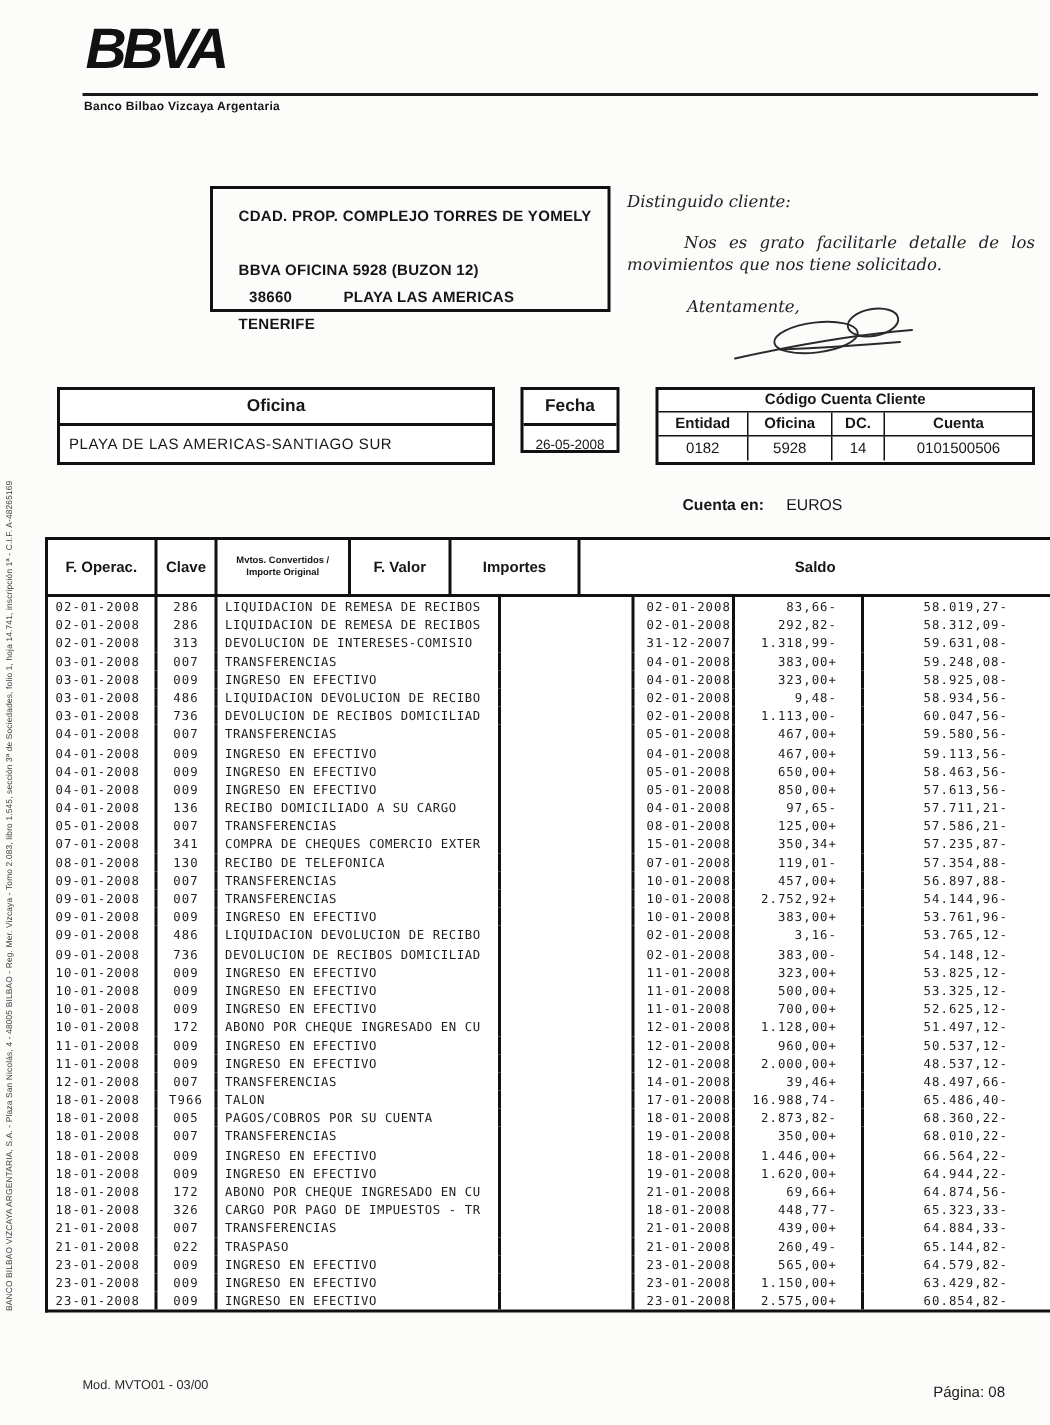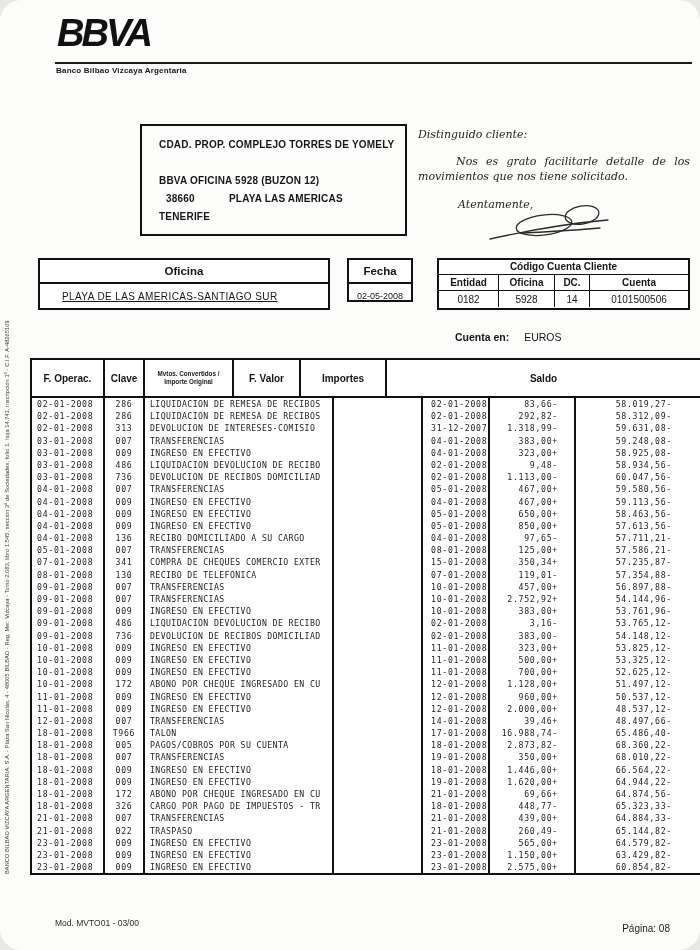--- a/index.html
+++ b/index.html
@@ -1,46 +1,46 @@
 <!DOCTYPE html>
 <html><head>
 <meta charset="utf-8">
 <style>
   html,body{margin:0;padding:0;background:#e8e8e6;}
   *{box-sizing:border-box;}
   .page{position:relative;width:700px;height:950px;background:#fcfcfa;color:#16161a;
-        font-family:"Liberation Sans",sans-serif;overflow:hidden;margin:0 auto;border-radius:21px;}
+        font-family:"Liberation Sans",sans-serif;overflow:hidden;margin:0 auto;}
 
   
   .logo{position:absolute;left:57px;top:12px;font-size:38px;font-weight:bold;font-style:italic;
         letter-spacing:-3px;color:#111;}
   .logo-rule{position:absolute;left:55px;top:62px;width:637px;height:2px;background:#1a1a1a;}
   .logo-sub{position:absolute;left:56px;top:66px;font-size:8px;font-weight:bold;letter-spacing:.2px;}
 
   
-  .addr-box{position:absolute;left:140px;top:124px;width:267px;height:112px;border:2px solid #111;
+  .addr-box{position:absolute;left:140px;top:124px;width:267px;height:84px;border:2px solid #111;
             font-weight:bold;font-size:10px;letter-spacing:.2px;text-align:right;}
   .addr-line1{position:absolute;left:17px;top:13px;}
   .addr-line2{position:absolute;left:17px;top:49px;}
   .addr-cp{position:absolute;left:24px;top:67px;}
   .addr-city{position:absolute;left:87px;top:67px;}
   .addr-prov{position:absolute;left:17px;top:85px;}
 
   
   .greet{position:absolute;left:418px;top:128px;width:272px;font-family:"DejaVu Serif",serif;
          font-style:italic;font-size:11px;line-height:1.35;color:#222;}
   .greet-body{margin-top:12px;text-indent:38px;text-align:justify;}
   .greet-close{margin-top:13px;margin-left:40px;}
   .signature{position:absolute;left:486px;top:203px;}
 
   
   .office-box{position:absolute;left:38px;top:258px;width:292px;height:52px;border:2px solid #111;background:#fff;}
   .box-head{height:24px;border-bottom:2px solid #111;display:flex;align-items:center;justify-content:center;
             font-weight:bold;font-size:11.5px;}
-  .office-val{height:24px;display:flex;align-items:center;padding-left:22px;font-size:10px;letter-spacing:.4px;text-decoration:underline;}
+  .office-val{height:24px;display:flex;align-items:center;padding-left:6px;font-size:10px;letter-spacing:.4px;}
   .date-box{position:absolute;left:347px;top:258px;width:66px;height:44px;border:2px solid #111;background:#fff;}
   .date-val{height:24px;display:flex;align-items:center;justify-content:center;font-size:9px;}
   .ccc-box{position:absolute;left:437px;top:258px;width:253px;height:52px;border:2px solid #111;background:#fff;}
   .ccc-title{height:15px;border-bottom:1.5px solid #111;text-align:center;font-weight:bold;font-size:10px;line-height:14px;}
   .ccc-row{display:flex;}
   .ccc-cell{border-right:1.5px solid #111;display:flex;align-items:center;justify-content:center;font-size:10px;}
   .ccc-cell:last-child{border-right:none;}
   .ccc-head .ccc-cell{font-weight:bold;height:16px;border-bottom:1.5px solid #111;}
   .ccc-vals .ccc-cell{height:16px;}
   .cw1{width:60px}.cw2{width:56px}.cw3{width:35px}.cw4{flex:1}
@@ -109,21 +109,21 @@
     </g>
   </svg>
 
   <div class="office-box">
     <div class="box-head">Oficina</div>
     <div class="office-val">PLAYA DE LAS AMERICAS-SANTIAGO SUR</div>
   </div>
 
   <div class="date-box">
     <div class="box-head">Fecha</div>
-    <div class="date-val">02-05-2008</div>
+    <div class="date-val">26-05-2008</div>
   </div>
 
   <div class="ccc-box">
     <div class="ccc-title">Código Cuenta Cliente</div>
     <div class="ccc-row ccc-head">
       <div class="ccc-cell cw1">Entidad</div>
       <div class="ccc-cell cw2">Oficina</div>
       <div class="ccc-cell cw3">DC.</div>
       <div class="ccc-cell cw4">Cuenta</div>
     </div>

